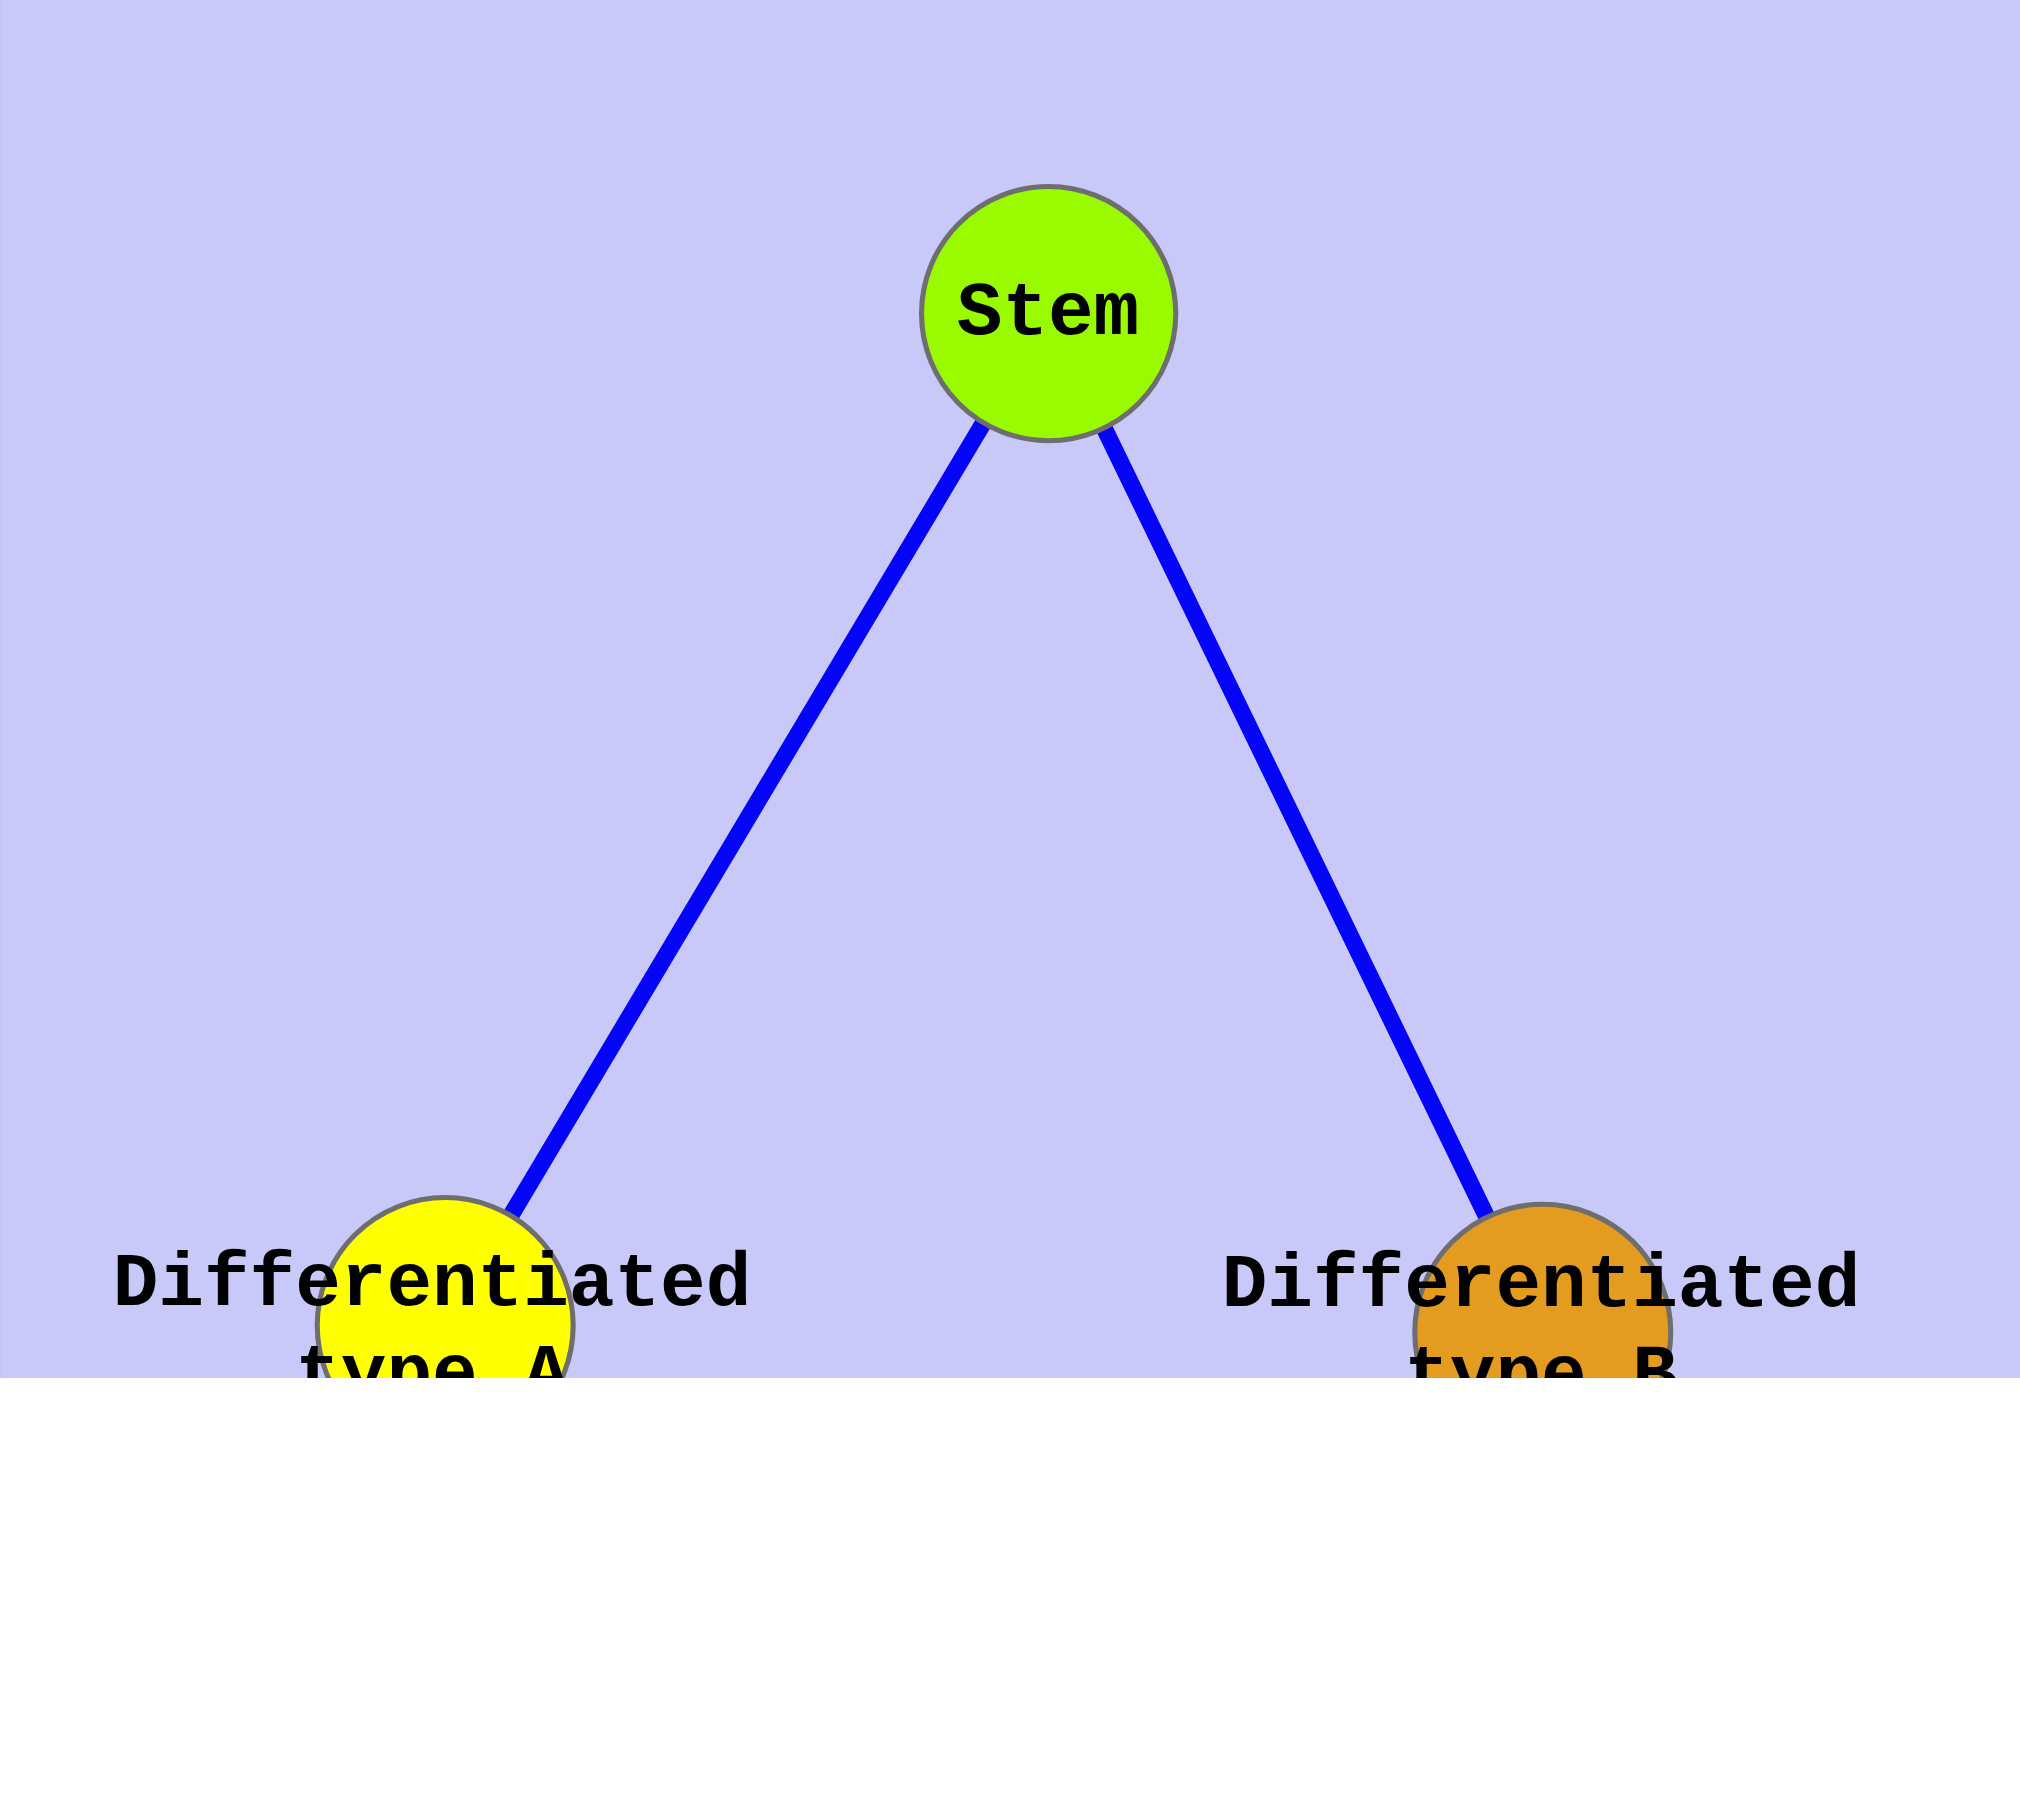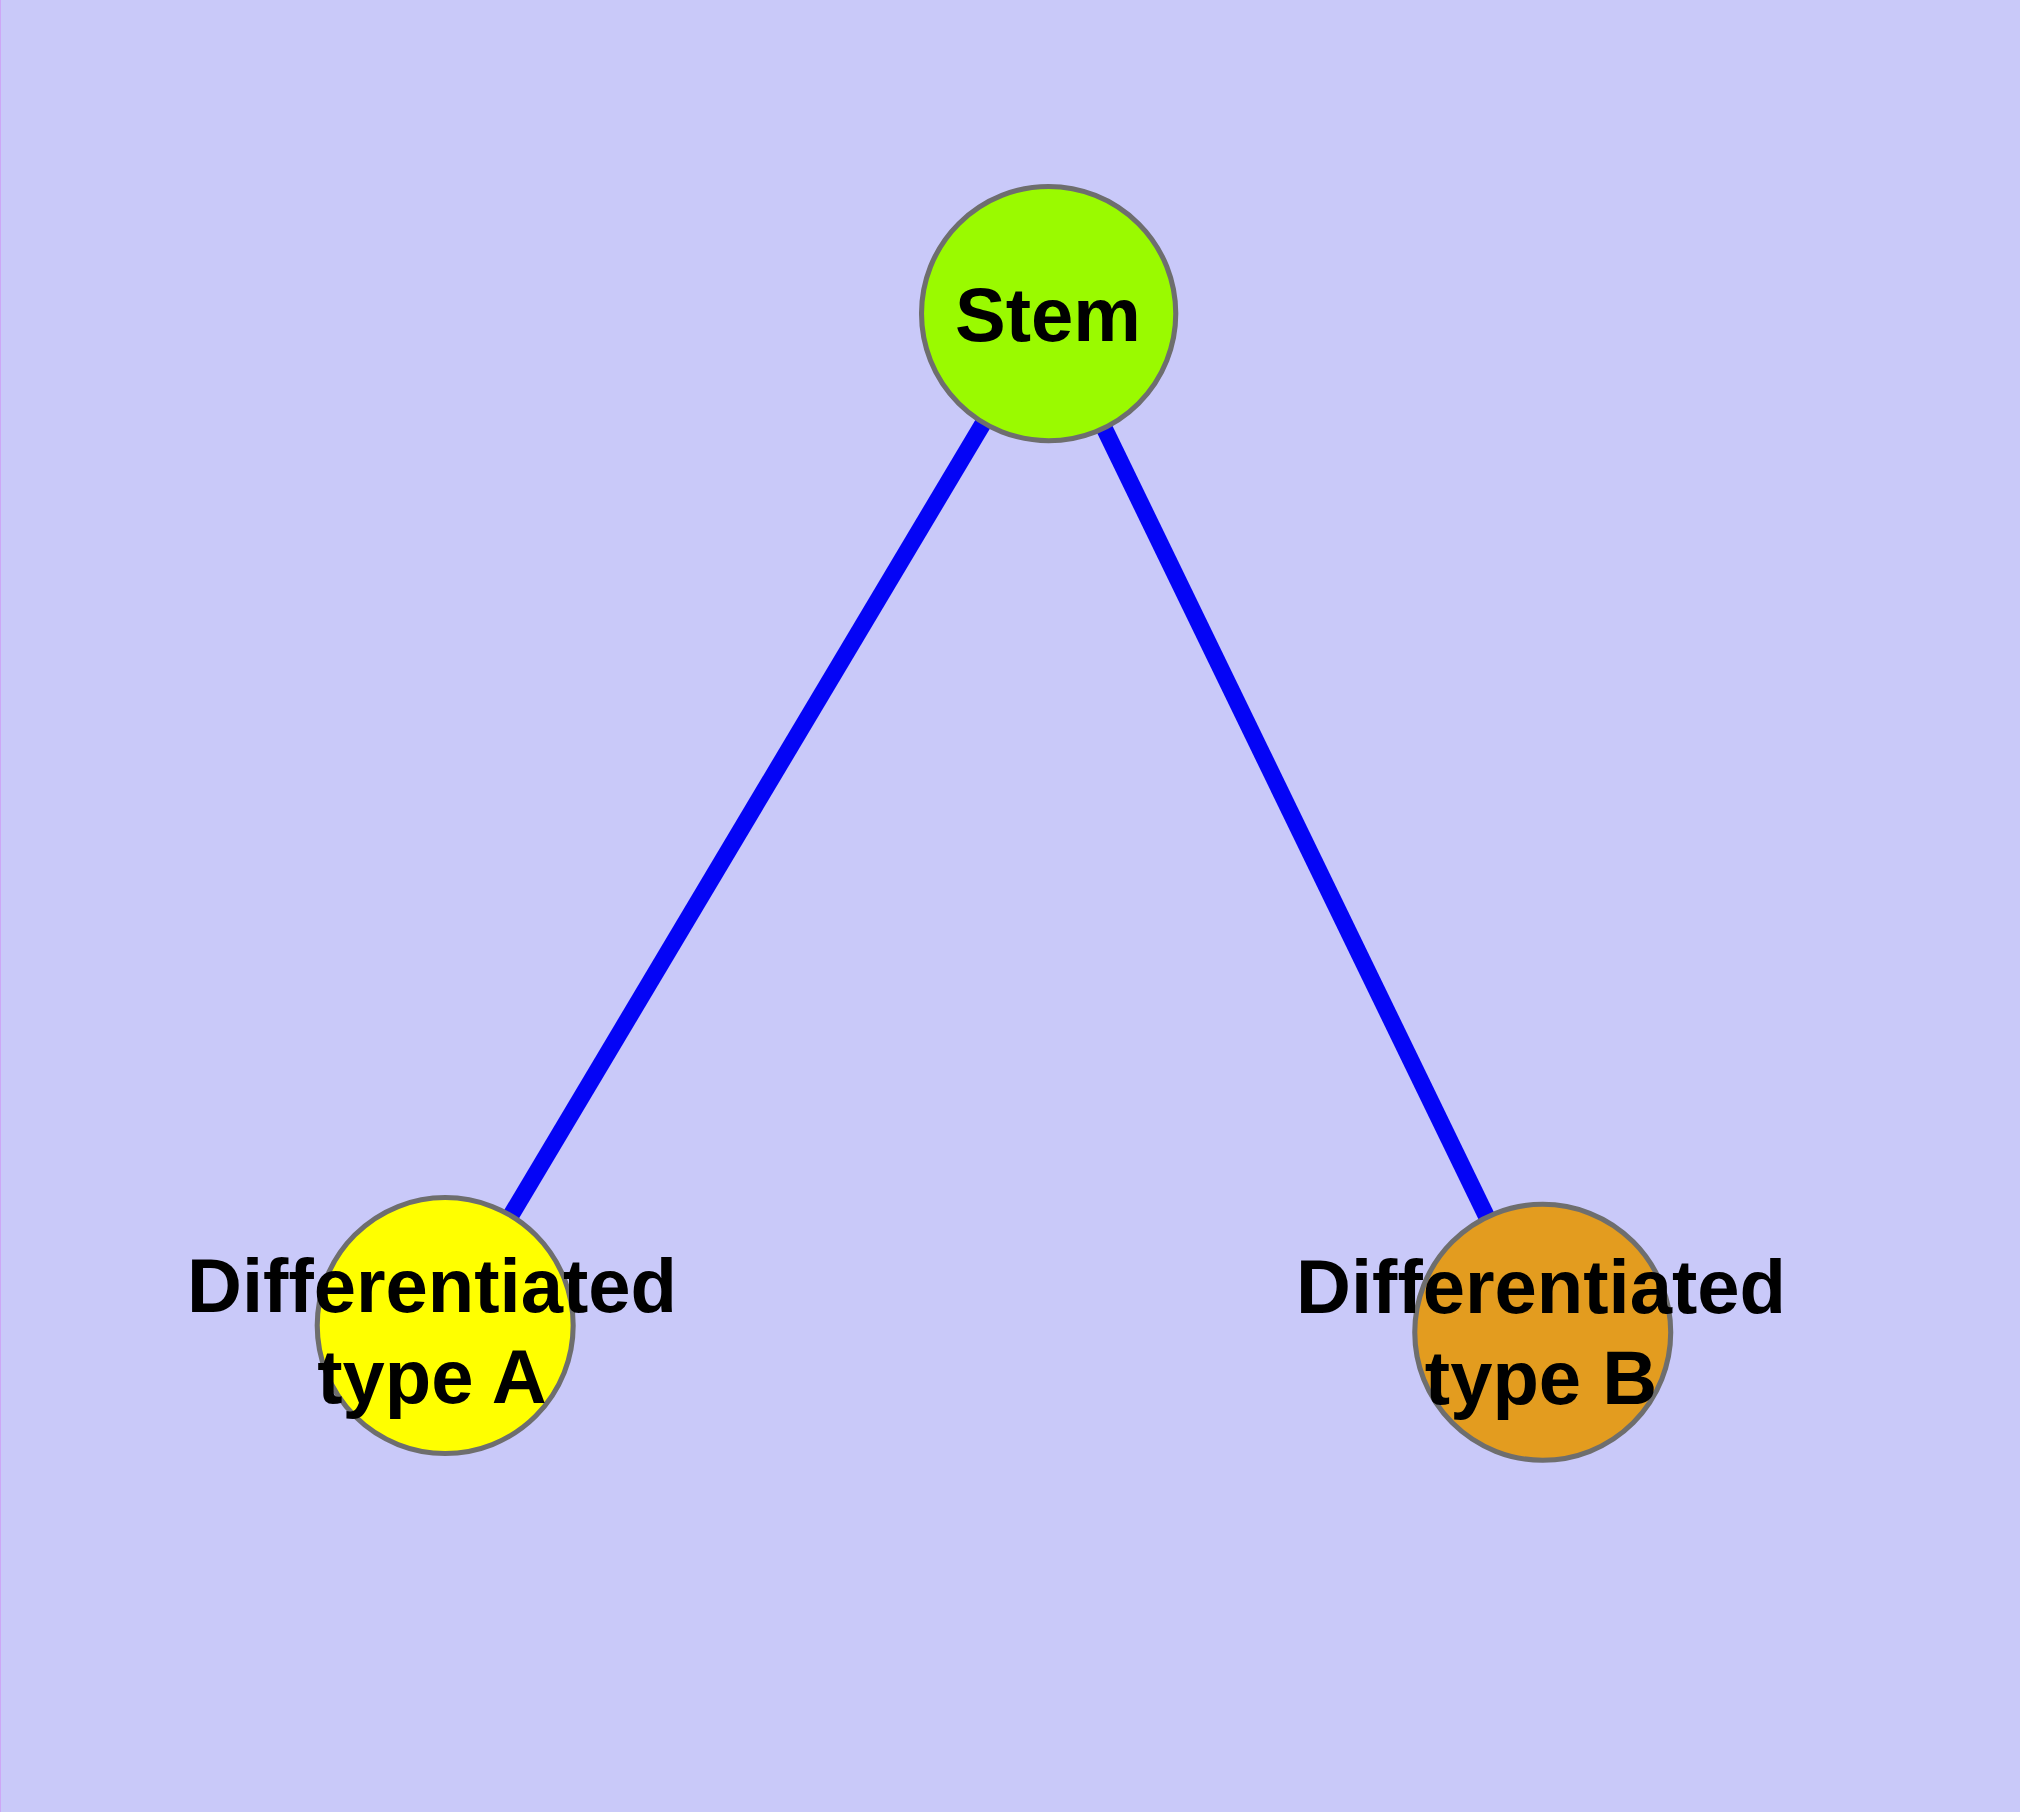--- a/index.html
+++ b/index.html
@@ -1,22 +1,22 @@
 <!DOCTYPE html>
 <html style="font-size:13.6px"><head>
 <meta charset="utf-8">
 <style>
   html, body { margin: 0; padding: 0; }
   .canvas {
     position: relative;
     width: 2021px;
-    height: 1812px;
+    height: 1378px;
     overflow: hidden;
-    font-family: Liberation Sans, sans-serif;
-    background: #d946ef;
+    font-family: Liberation Mono, monospace;
+    background: #c4b5fd;
   }
   .graph-svg {
     position: absolute;
     left: 0;
     top: 0;
     width: 2021px;
     height: 1812px;
   }
   .edge {
     stroke-width: 20px;

